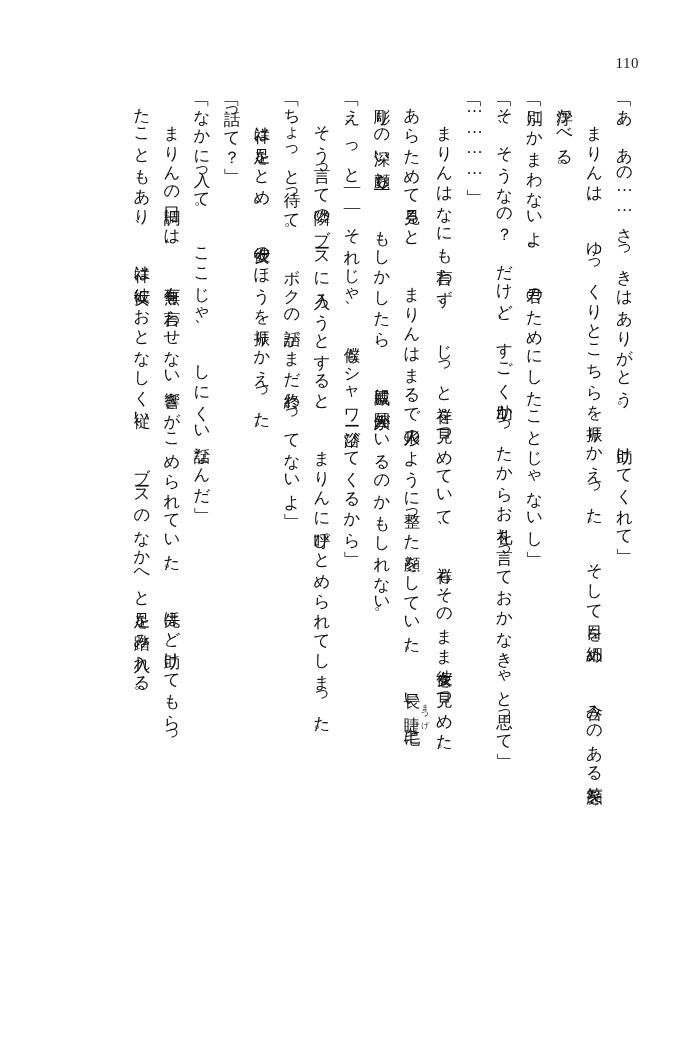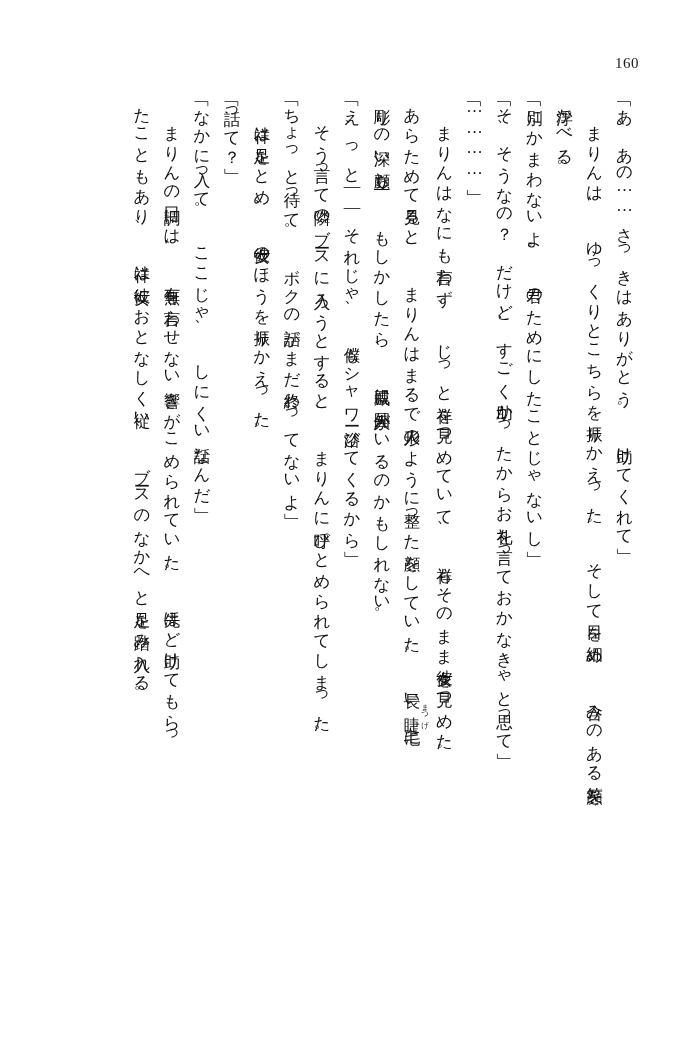--- a/index.html
+++ b/index.html
@@ -58,21 +58,21 @@
     font-size: 7.5px;
     letter-spacing: 0;
     color: #222;
   }
 </style>
 </head>
 <body>
 
 <div class="page">
 
-  <div class="page-number">160</div>
+  <div class="page-number">110</div>
 
   <div class="text-area">
     <div class="line">「あ、あの……さっきはありがとう。　助けてくれて」</div>
     <div class="line">　まりんは、　ゆっくりとこちらを振りかえった。　そして目を細め、　含みのある笑顔を</div>
     <div class="line">浮かべる。</div>
     <div class="line">「別にかまわないよ。　君のためにしたことじゃないし」</div>
     <div class="line">「そ、そうなの？　だけど、すごく助かったからお礼を言っておかなきゃと思って」</div>
     <div class="line">「…………」</div>
     <div class="line">　まりんはなにも言わず、　じっと祥を見つめていて、　祥もそのまま彼女を見つめた。</div>
     <div class="line">あらためて見ると、　まりんはまるで人形のように整った顔をしていた。　長い<ruby>睫毛<rt>まつげ</rt></ruby>に</div>

